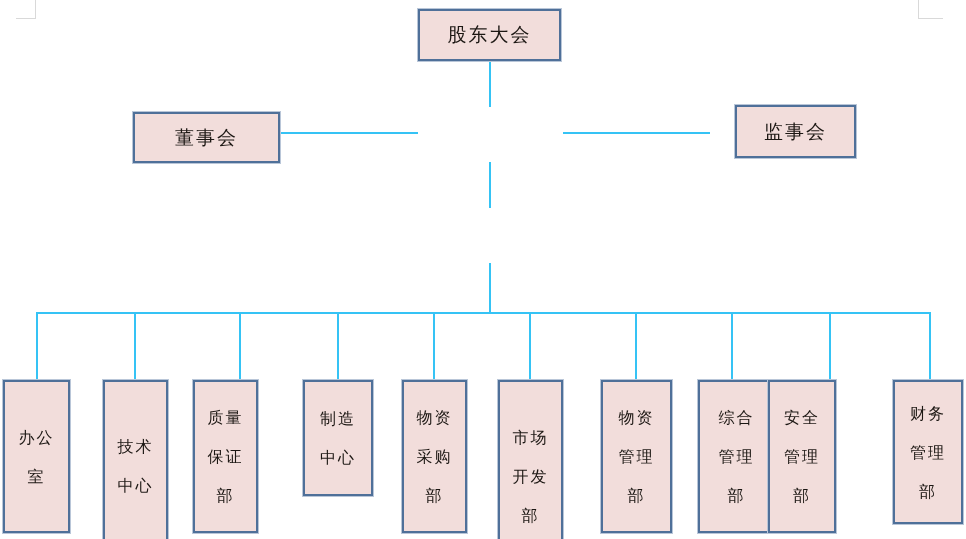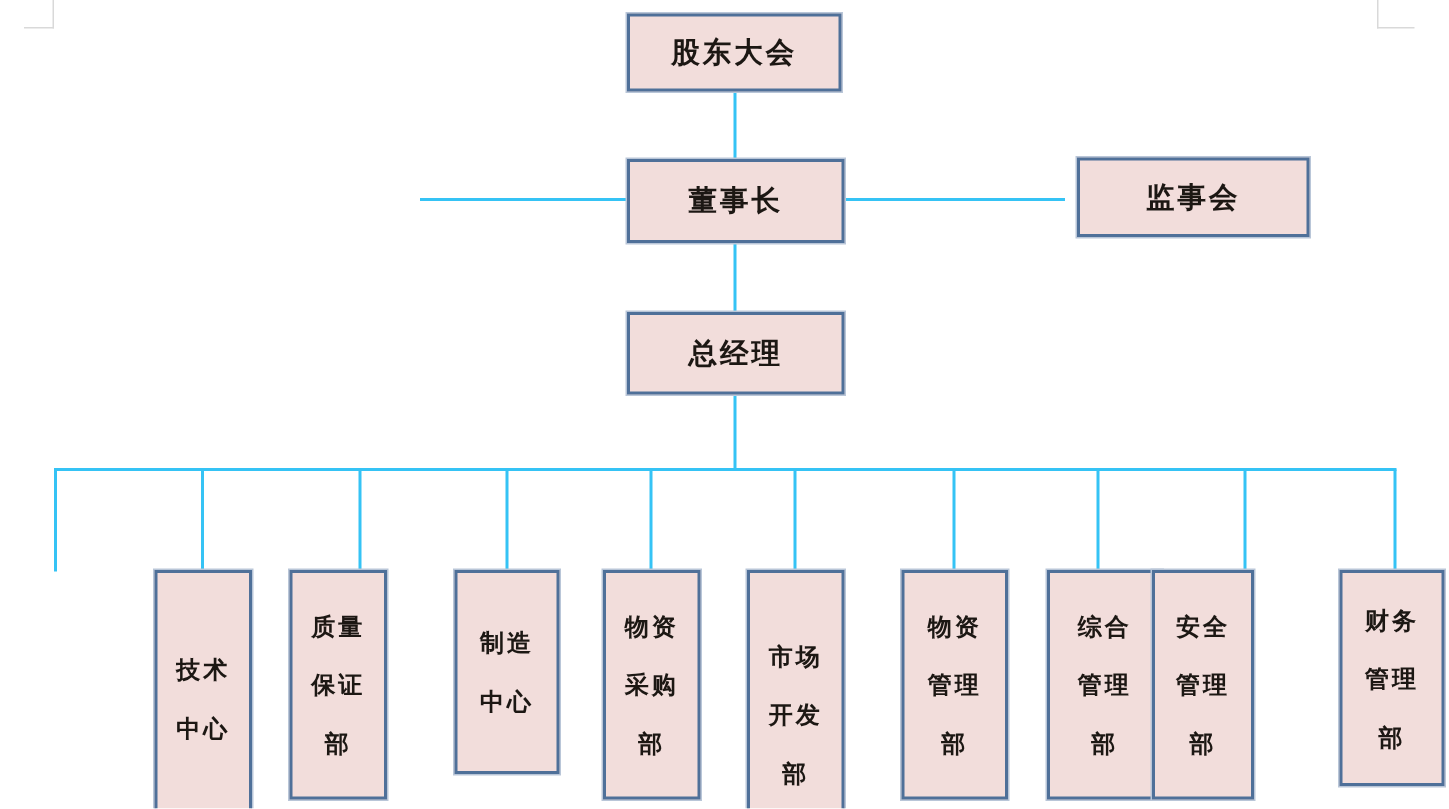--- a/index.html
+++ b/index.html
@@ -18,21 +18,21 @@
     overflow:hidden;
     font-family:"DejaVu Serif","Liberation Serif",serif;
   }
   .node{
     position:absolute;
     background:var(--box-fill);
     border:2px solid var(--box-border);
     box-shadow:0 0 0 1px #b9c6d8;
     box-sizing:border-box;
     display:flex;align-items:center;justify-content:center;
-    font-weight:bold;color:var(--text);
+    font-weight:normal;color:var(--text);
     text-align:center;
   }
   .node.top-node{font-size:19px;letter-spacing:2px;}
   .node.dept{
     font-size:16px;
     letter-spacing:2px;
     line-height:39px;
     white-space:pre-line;
   }
   .hline,.vline{position:absolute;background:var(--connector);}
@@ -63,33 +63,34 @@
   <div class="vline" style="left:337px;top:313px;height:68px"></div>
   <div class="vline" style="left:433px;top:313px;height:68px"></div>
   <div class="vline" style="left:529px;top:313px;height:68px"></div>
   <div class="vline" style="left:635px;top:313px;height:68px"></div>
   <div class="vline" style="left:731px;top:313px;height:68px"></div>
   <div class="vline" style="left:829px;top:313px;height:68px"></div>
   <div class="vline" style="left:929px;top:313px;height:68px"></div>
 
   <div class="node top-node" style="left:418px;top:9px;width:143px;height:52px">股东大会</div>
 
+  <div class="node top-node" style="left:133px;top:112px;width:147px;height:51px">董事会</div>
 
-  <div class="node top-node" style="left:418px;top:106px;width:145px;height:56px">董事长</div>
 
-  <div class="node top-node" style="left:718px;top:105px;width:155px;height:53px">监事会</div>
+  <div class="node top-node" style="left:735px;top:105px;width:121px;height:53px">监事会</div>
 
-  <div class="node top-node" style="left:418px;top:208px;width:145px;height:55px">总经理</div>
 
+  <div class="node dept" style="left:3px;top:380px;width:67px;height:153px">办公
+室</div>
   <div class="node dept" style="left:103px;top:380px;width:65px;height:172px">技术
 中心</div>
   <div class="node dept" style="left:193px;top:380px;width:65px;height:153px">质量
 保证
 部</div>
-  <div class="node dept" style="left:303px;top:380px;width:70px;height:136px">制造
+  <div class="node dept" style="left:303px;top:380px;width:70px;height:116px">制造
 中心</div>
   <div class="node dept" style="left:402px;top:380px;width:65px;height:153px">物资
 采购
 部</div>
   <div class="node dept" style="left:498px;top:380px;width:65px;height:192px">市场
 开发
 部</div>
   <div class="node dept" style="left:601px;top:380px;width:71px;height:153px">物资
 管理
 部</div>

